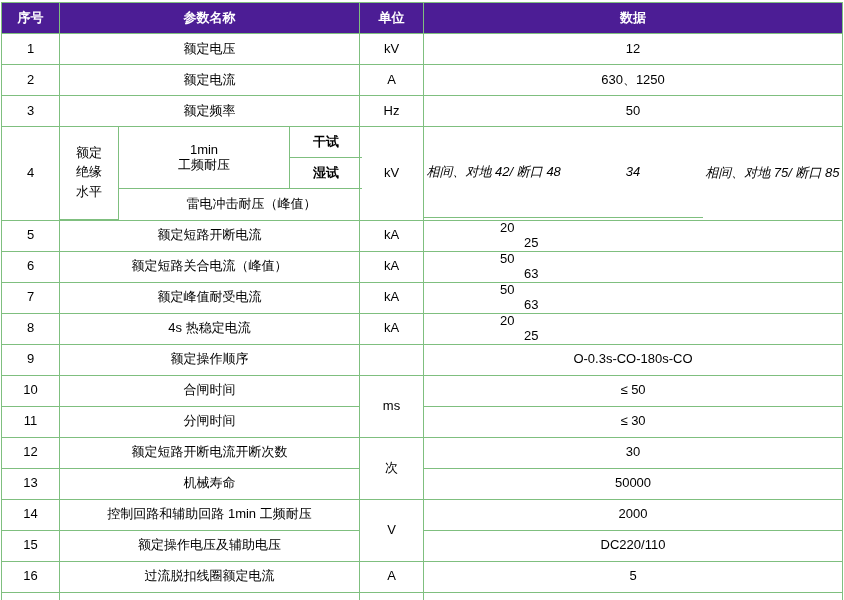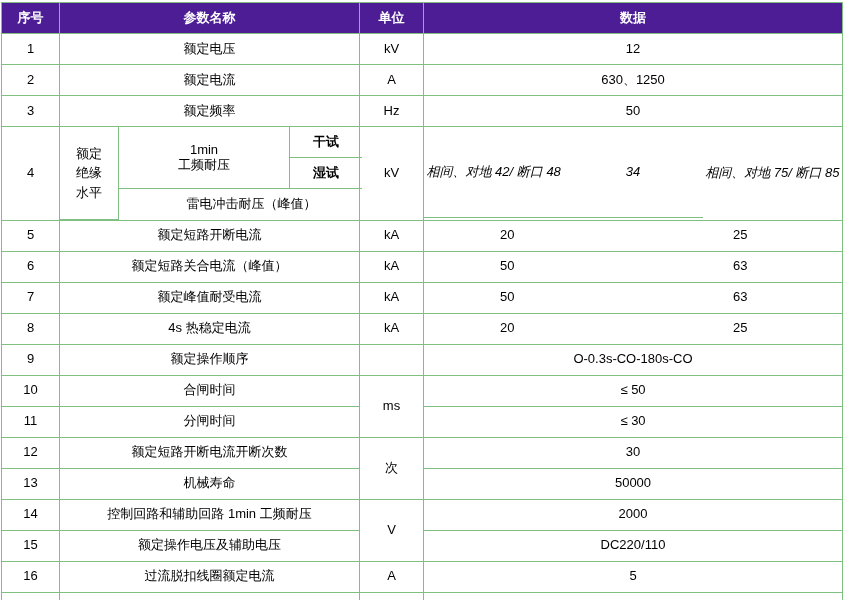--- a/index.html
+++ b/index.html
@@ -52,25 +52,25 @@
     font-size: 13px;
     text-align: center;
     vertical-align: middle;
     height: 30px;
   }
   table.inner td.first { border-left: none; }
   table.inner td.last { border-right: none; }
   table.inner tr:first-child td { border-top: none; }
   table.inner tr:last-child td { border-bottom: none; padding-left: 22px; }
   .nopad { padding: 0 !important; }
-  .lbl-ins { width: 58px; }
+  .lbl-ins { width: 58px; font-family: Liberation Mono, monospace; }
   .lbl-mid { width: 170px; }
   .lbl-dry { width: 72px; font-weight: bold; }
 
-  .half { display: flex; width: 100%; height: 100%; }
+  .half { display: flex; width: 100%; height: 100%; flex-direction: column; }
   .half > div {
     flex: 1 1 50%;
     display: flex;
     align-items: center;
     justify-content: center;
     font-size: 13px;
   }
   .half > div.left { justify-content: flex-start; padding-left: 76px; box-sizing: border-box;}
   .half > div.right { justify-content: flex-start; padding-left: 100px; box-sizing: border-box;}
 

